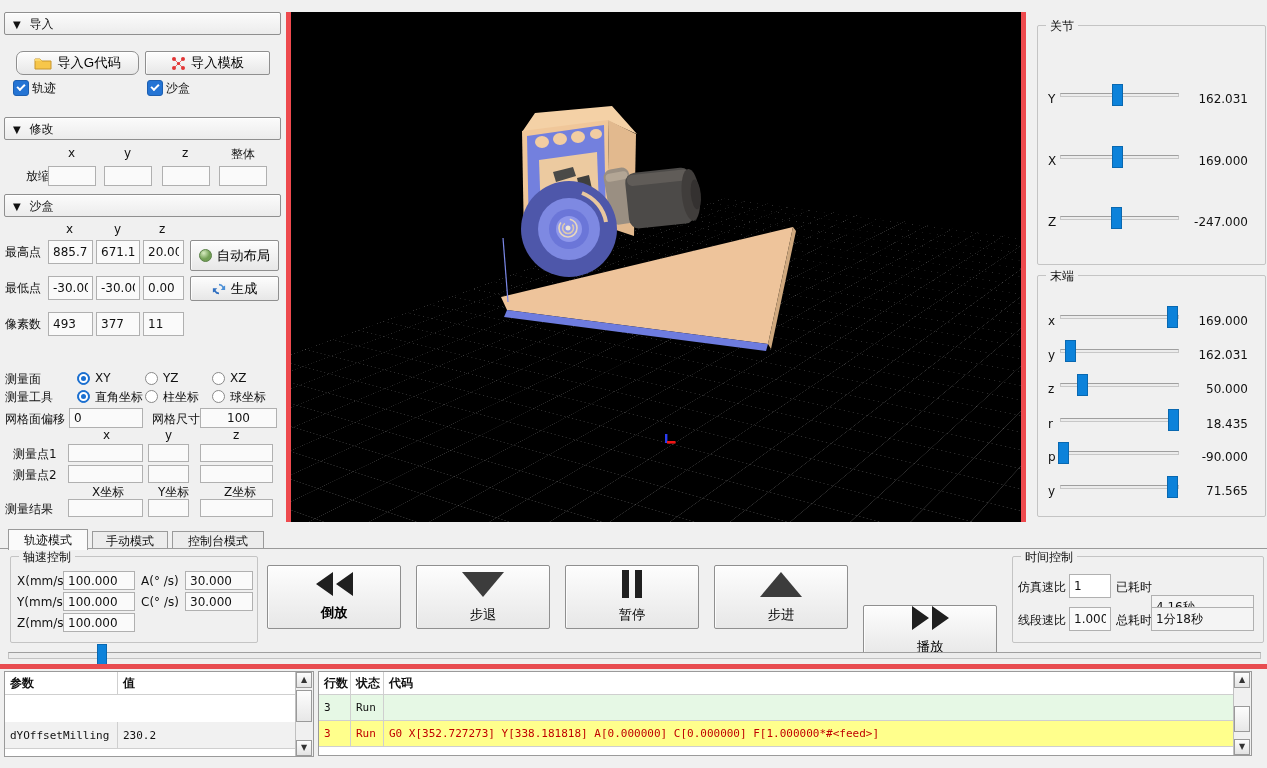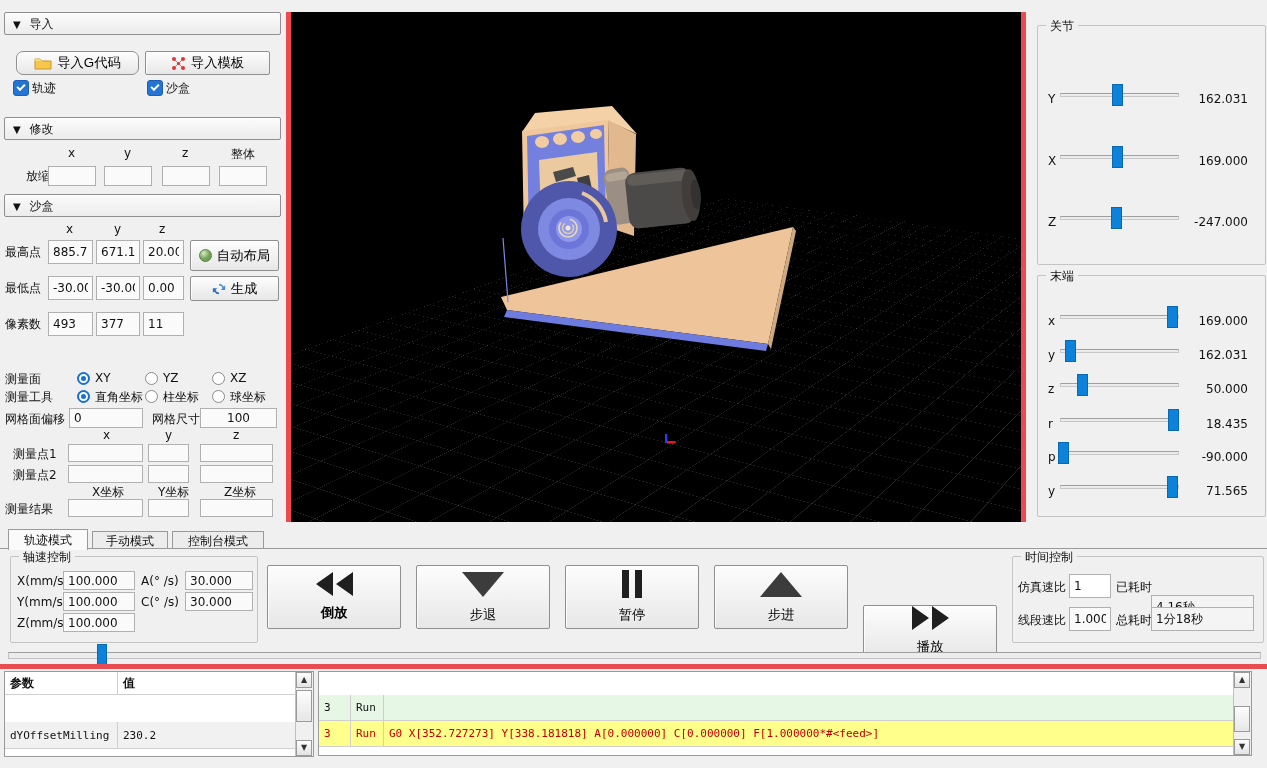--- a/index.html
+++ b/index.html
@@ -435,20 +435,25 @@
       <div class="tcell mono" style="flex:1;border-right:none;">230.2</div>
     </div>
     <div class="vscroll">
       <div class="sbtn" style="top:0;">▲</div>
       <div class="sthumb" style="top:18px;height:32px;"></div>
       <div class="sbtn" style="bottom:0;">▼</div>
     </div>
   </div>
 
   <div class="tbl" style="left:318px;top:671px;width:934px;height:85px;">
+    <div class="trow thead" style="top:0;height:23px;">
+      <div class="tcell" style="width:32px;">行数</div>
+      <div class="tcell" style="width:33px;">状态</div>
+      <div class="tcell" style="flex:1;border-right:none;">代码</div>
+    </div>
     <div class="trow row-green" style="top:23px;height:26px;">
       <div class="tcell mono" style="width:32px;">3</div>
       <div class="tcell mono" style="width:33px;">Run</div>
       <div class="tcell mono" style="flex:1;border-right:none;"></div>
     </div>
     <div class="trow row-yellow" style="top:49px;height:26px;">
       <div class="tcell mono" style="width:32px;">3</div>
       <div class="tcell mono" style="width:33px;">Run</div>
       <div class="tcell mono" style="flex:1;border-right:none;">G0 X[352.727273] Y[338.181818] A[0.000000] C[0.000000] F[1.000000*#&lt;feed&gt;]</div>
     </div>

